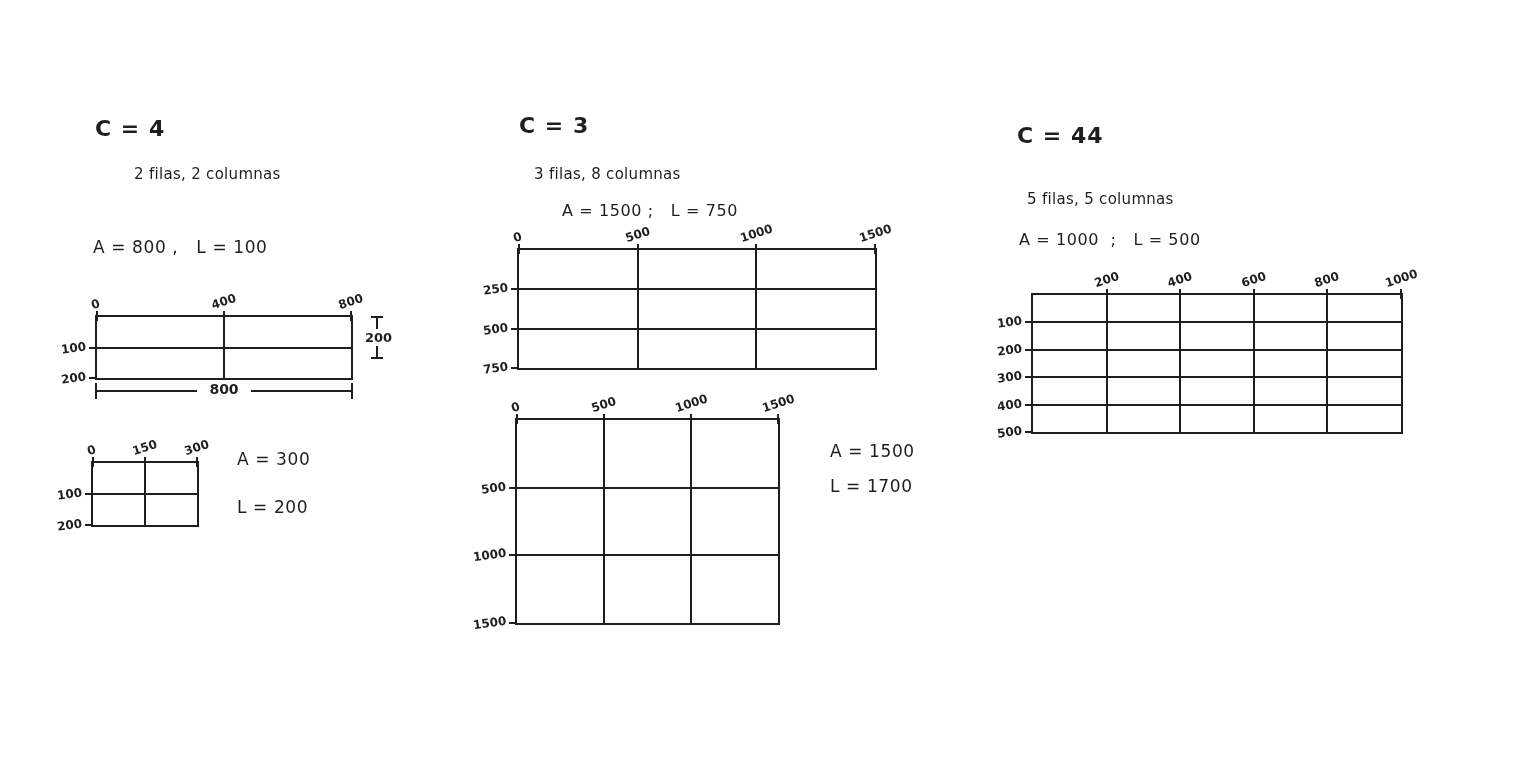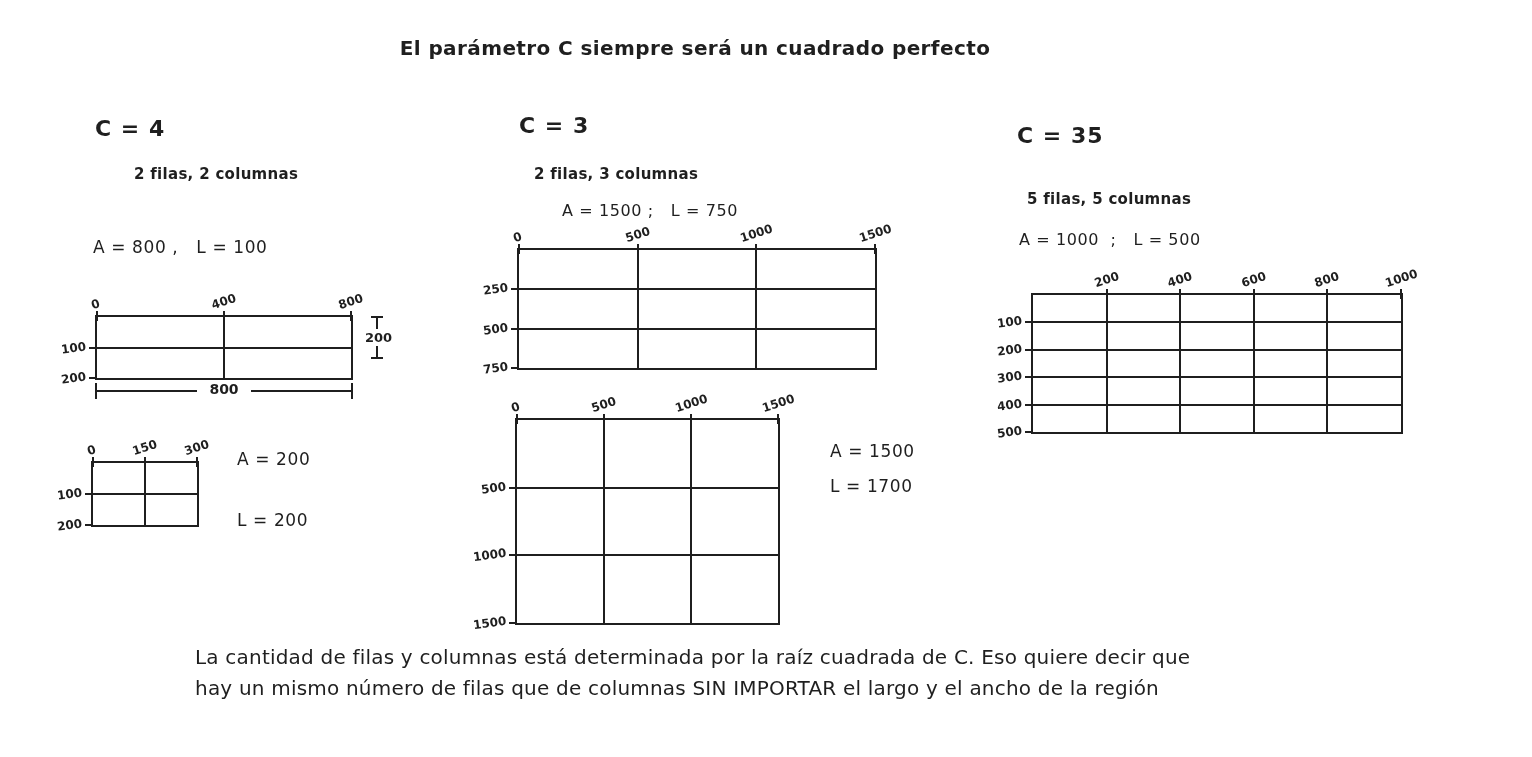--- a/index.html
+++ b/index.html
@@ -14,21 +14,21 @@
     color: var(--ink);
     overflow: hidden;
   }
   .title {
     position: absolute;
     left: 0; top: 36px; width: 1390px;
     text-align: center;
     font-size: 20px; font-weight: 600; letter-spacing: 0.4px;
   }
   .heading { position: absolute; font-size: 22px; font-weight: 600; letter-spacing: 1px; }
-  .subheading { position: absolute; font-size: 15px; font-weight: 700; letter-spacing: 0.3px; text-align: right; }
+  .subheading { position: absolute; font-size: 15px; font-weight: 400; letter-spacing: 0.3px; text-align: right; }
   .params { position: absolute; font-size: 16px; font-weight: 400; letter-spacing: 0.6px; white-space: pre; }
   .footer {
     position: absolute; left: 195px; top: 642px; width: 1140px;
     font-size: 20px; font-weight: 500; line-height: 31px; letter-spacing: 0.2px;
   }
   
   .grid {
     position: absolute;
     border: 2px solid var(--ink);
   }
@@ -61,39 +61,38 @@
   .dh-label { font-size: 14px; font-weight: 700; padding: 0 12px; position: relative; top: -2px; }
   
   .pos-c4-heading  { left: 95px;  top: 116px; }
   .pos-c4-sub      { left: 134px; top: 165px; }
   .pos-c4-params1  { left: 93px;  top: 237px; font-size: 17px; }
   .pos-c4-grid1    { left: 95px;  top: 315px; width: 258px; height: 65px; }
   .pos-c4-dimv     { left: 361px; top: 316px; }
   .pos-c4-dimh     { left: 95px;  top: 383px; width: 258px; }
   .pos-c4-grid2    { left: 91px;  top: 461px; width: 108px; height: 66px; }
   .pos-c4-labelA   { left: 237px; top: 449px; font-size: 17px; }
-  .pos-c4-labelL   { left: 237px; top: 510px; font-size: 17px; }
+  .pos-c4-labelL   { left: 237px; top: 497px; font-size: 17px; }
   .pos-c9-heading  { left: 519px; top: 113px; }
   .pos-c9-sub      { left: 534px; top: 165px; }
   .pos-c9-params1  { left: 562px; top: 201px; }
   .pos-c9-grid1    { left: 517px; top: 248px; width: 360px; height: 122px; }
   .pos-c9-grid2    { left: 515px; top: 418px; width: 265px; height: 207px; }
   .pos-c9-labelA   { left: 830px; top: 441px; font-size: 17px; }
   .pos-c9-labelL   { left: 830px; top: 476px; font-size: 17px; }
   .pos-c25-heading { left: 1017px; top: 123px; }
   .pos-c25-sub     { left: 1027px; top: 190px; }
   .pos-c25-params1 { left: 1019px; top: 230px; }
   .pos-c25-grid1   { left: 1031px; top: 293px; width: 372px; height: 141px; }
 </style>
 </head>
 <body>
 
 <div id="canvas">
 
-  <div class="title">El parámetro C siempre será un cuadrado perfecto</div>
 
   <section>
     <div class="heading pos-c4-heading">C = 4</div>
     <div class="subheading pos-c4-sub">2 filas, 2 columnas</div>
     <div class="params pos-c4-params1">A = 800 ,   L = 100</div>
     <div class="grid pos-c4-grid1">
         <div class="vline" style="left: 50%;"></div>
         <div class="hline" style="top: 50%;"></div>
         <i class="xmark" style="left: 0%;"></i>
         <span class="xtick" style="left: 0%;">0</span>
@@ -125,27 +124,27 @@
         <span class="xtick" style="left: 0%;">0</span>
         <i class="xmark" style="left: 50%;"></i>
         <span class="xtick" style="left: 50%;">150</span>
         <i class="xmark" style="left: 100%;"></i>
         <span class="xtick" style="left: 100%;">300</span>
         <i class="ymark" style="top: 50%;"></i>
         <span class="ytick" style="top: 50%;">100</span>
         <i class="ymark" style="top: 100%;"></i>
         <span class="ytick" style="top: 100%;">200</span>
       </div>
-    <div class="params pos-c4-labelA">A = 200</div>
+    <div class="params pos-c4-labelA">A = 300</div>
     <div class="params pos-c4-labelL">L = 200</div>
   </section>
 
   <section>
     <div class="heading pos-c9-heading">C = 3</div>
-    <div class="subheading pos-c9-sub">2 filas, 3 columnas</div>
+    <div class="subheading pos-c9-sub">3 filas, 8 columnas</div>
     <div class="params pos-c9-params1">A = 1500 ;   L = 750</div>
     <div class="grid pos-c9-grid1">
         <div class="vline" style="left: 33.3333%;"></div>
         <div class="vline" style="left: 66.6667%;"></div>
         <div class="hline" style="top: 33.3333%;"></div>
         <div class="hline" style="top: 66.6667%;"></div>
         <i class="xmark" style="left: 0%;"></i>
         <span class="xtick" style="left: 0%;">0</span>
         <i class="xmark" style="left: 33.3333%;"></i>
         <span class="xtick" style="left: 33.3333%;">500</span>
@@ -178,21 +177,21 @@
         <i class="ymark" style="top: 66.6667%;"></i>
         <span class="ytick" style="top: 66.6667%;">1000</span>
         <i class="ymark" style="top: 100%;"></i>
         <span class="ytick" style="top: 100%;">1500</span>
       </div>
     <div class="params pos-c9-labelA">A = 1500</div>
     <div class="params pos-c9-labelL">L = 1700</div>
   </section>
 
   <section>
-    <div class="heading pos-c25-heading">C = 35</div>
+    <div class="heading pos-c25-heading">C = 44</div>
     <div class="subheading pos-c25-sub">5 filas, 5 columnas</div>
     <div class="params pos-c25-params1">A = 1000  ;   L = 500</div>
     <div class="grid pos-c25-grid1">
         <div class="vline" style="left: 20%;"></div>
         <div class="vline" style="left: 40%;"></div>
         <div class="vline" style="left: 60%;"></div>
         <div class="vline" style="left: 80%;"></div>
         <div class="hline" style="top: 20%;"></div>
         <div class="hline" style="top: 40%;"></div>
         <div class="hline" style="top: 60%;"></div>
@@ -213,18 +212,14 @@
         <span class="ytick" style="top: 40%;">200</span>
         <i class="ymark" style="top: 60%;"></i>
         <span class="ytick" style="top: 60%;">300</span>
         <i class="ymark" style="top: 80%;"></i>
         <span class="ytick" style="top: 80%;">400</span>
         <i class="ymark" style="top: 100%;"></i>
         <span class="ytick" style="top: 100%;">500</span>
       </div>
   </section>
 
-  <div class="footer">
-    <div>La cantidad de filas y columnas está determinada por la raíz cuadrada de C. Eso quiere decir que</div>
-    <div>hay un mismo número de filas que de columnas SIN IMPORTAR el largo y el ancho de la región</div>
-  </div>
 
 </div>
 
 </body></html>

